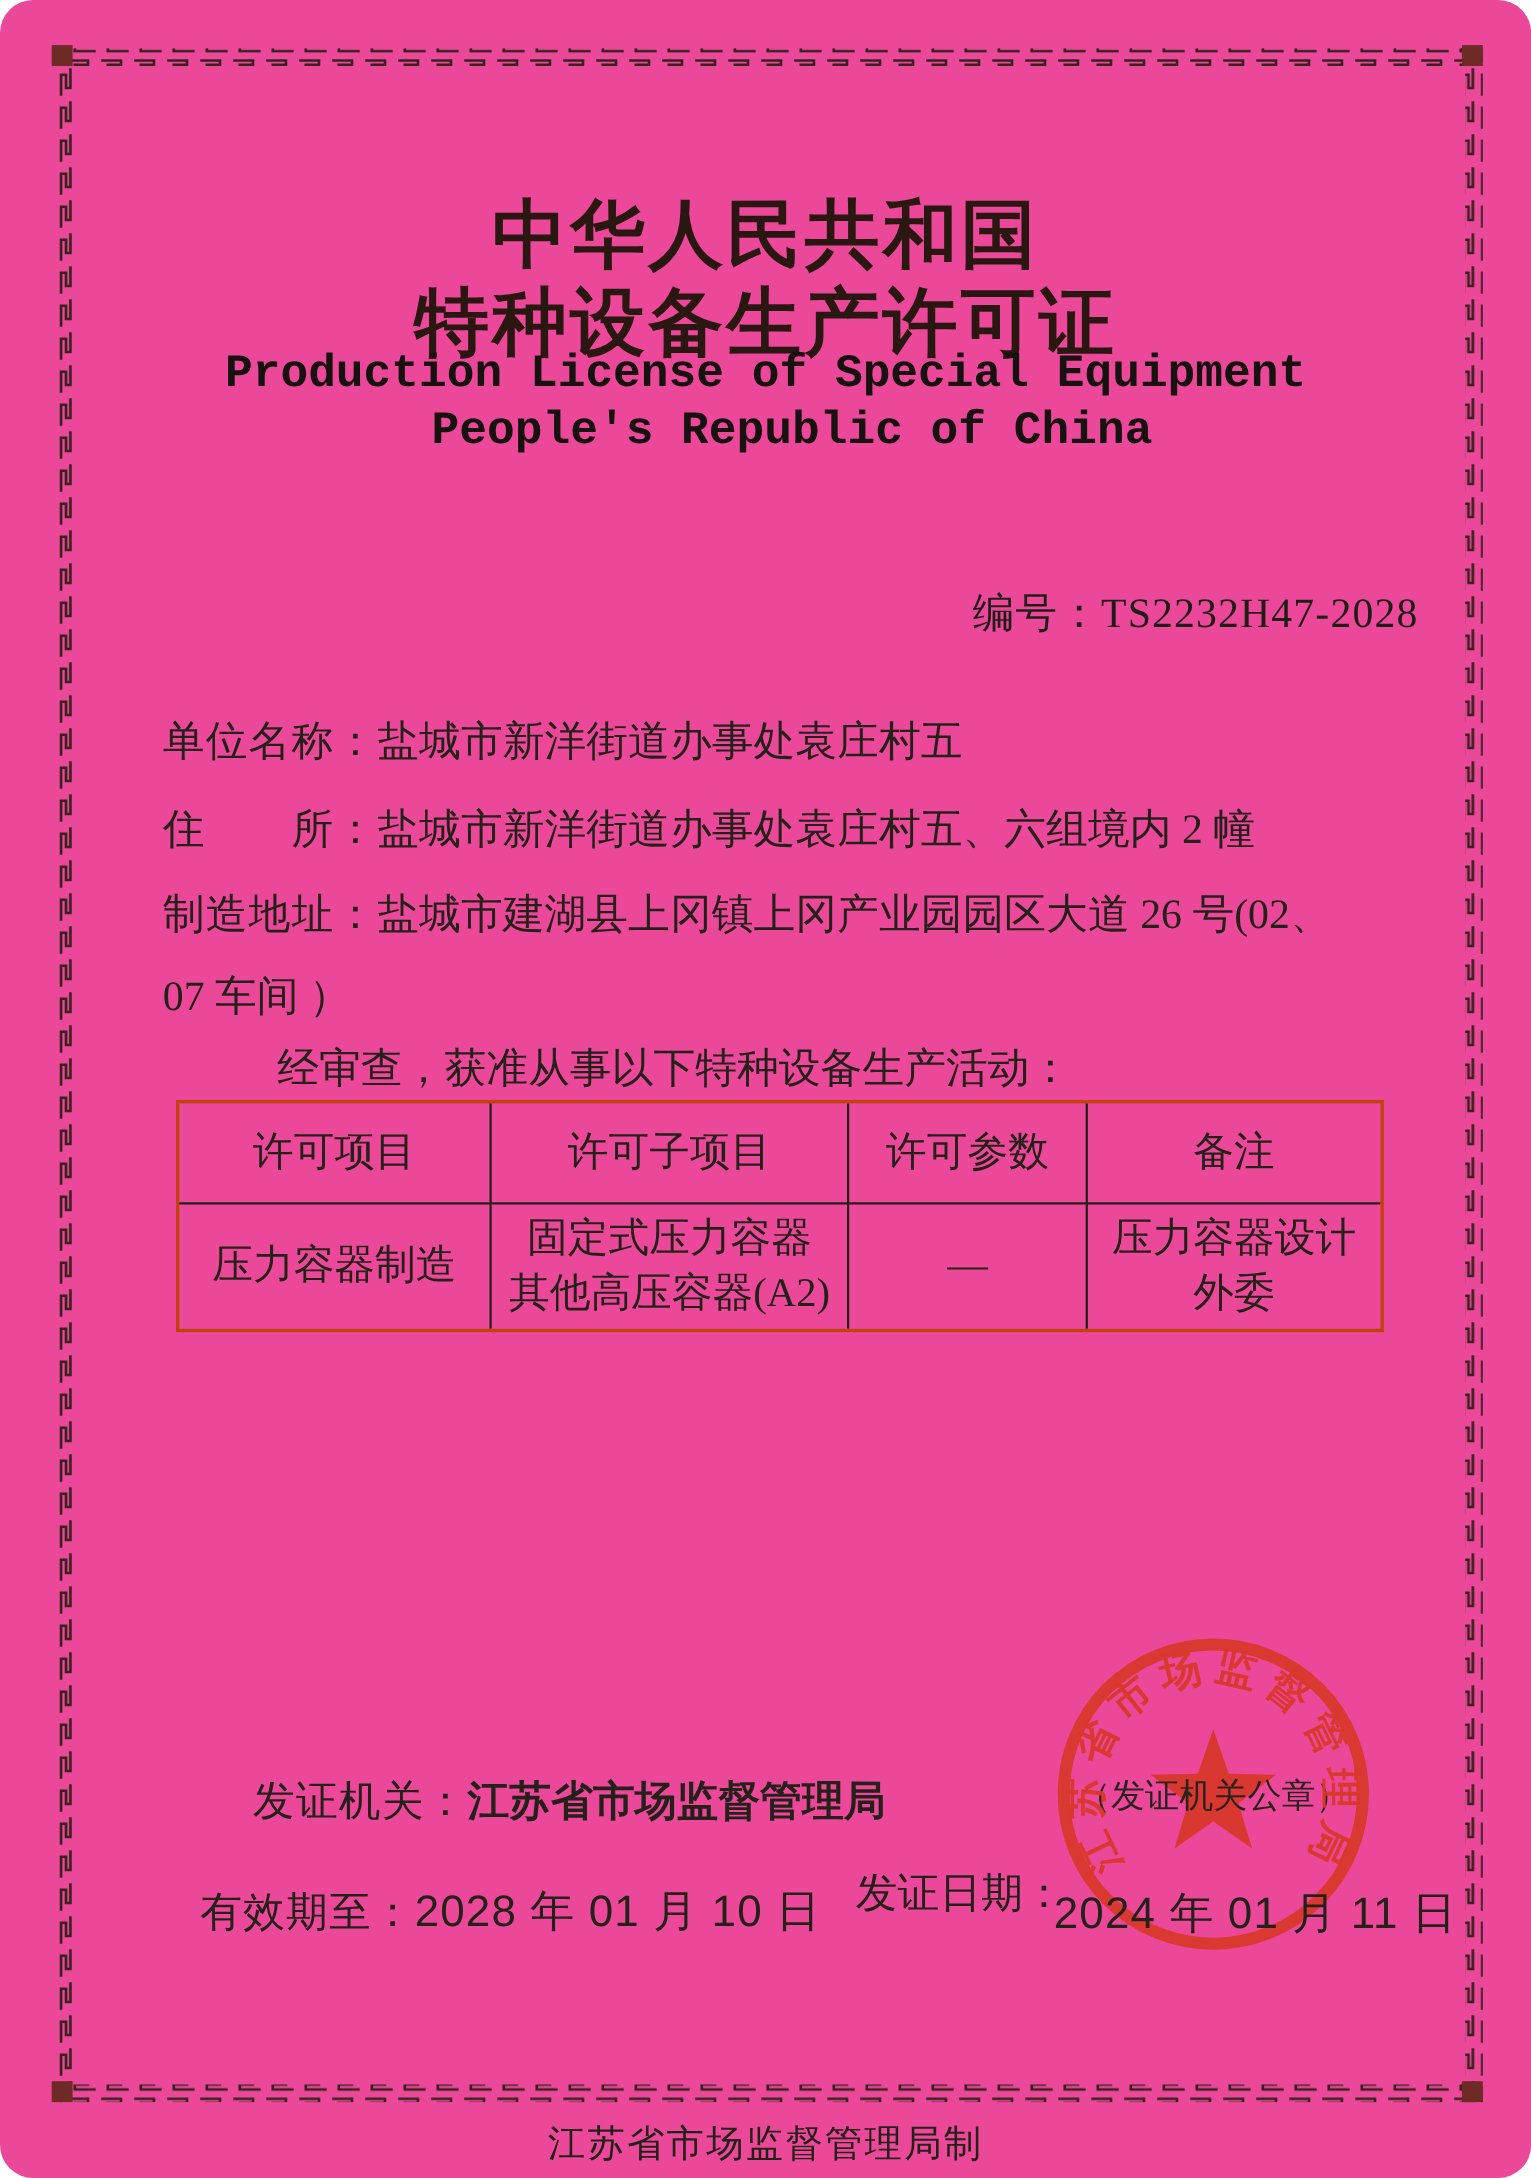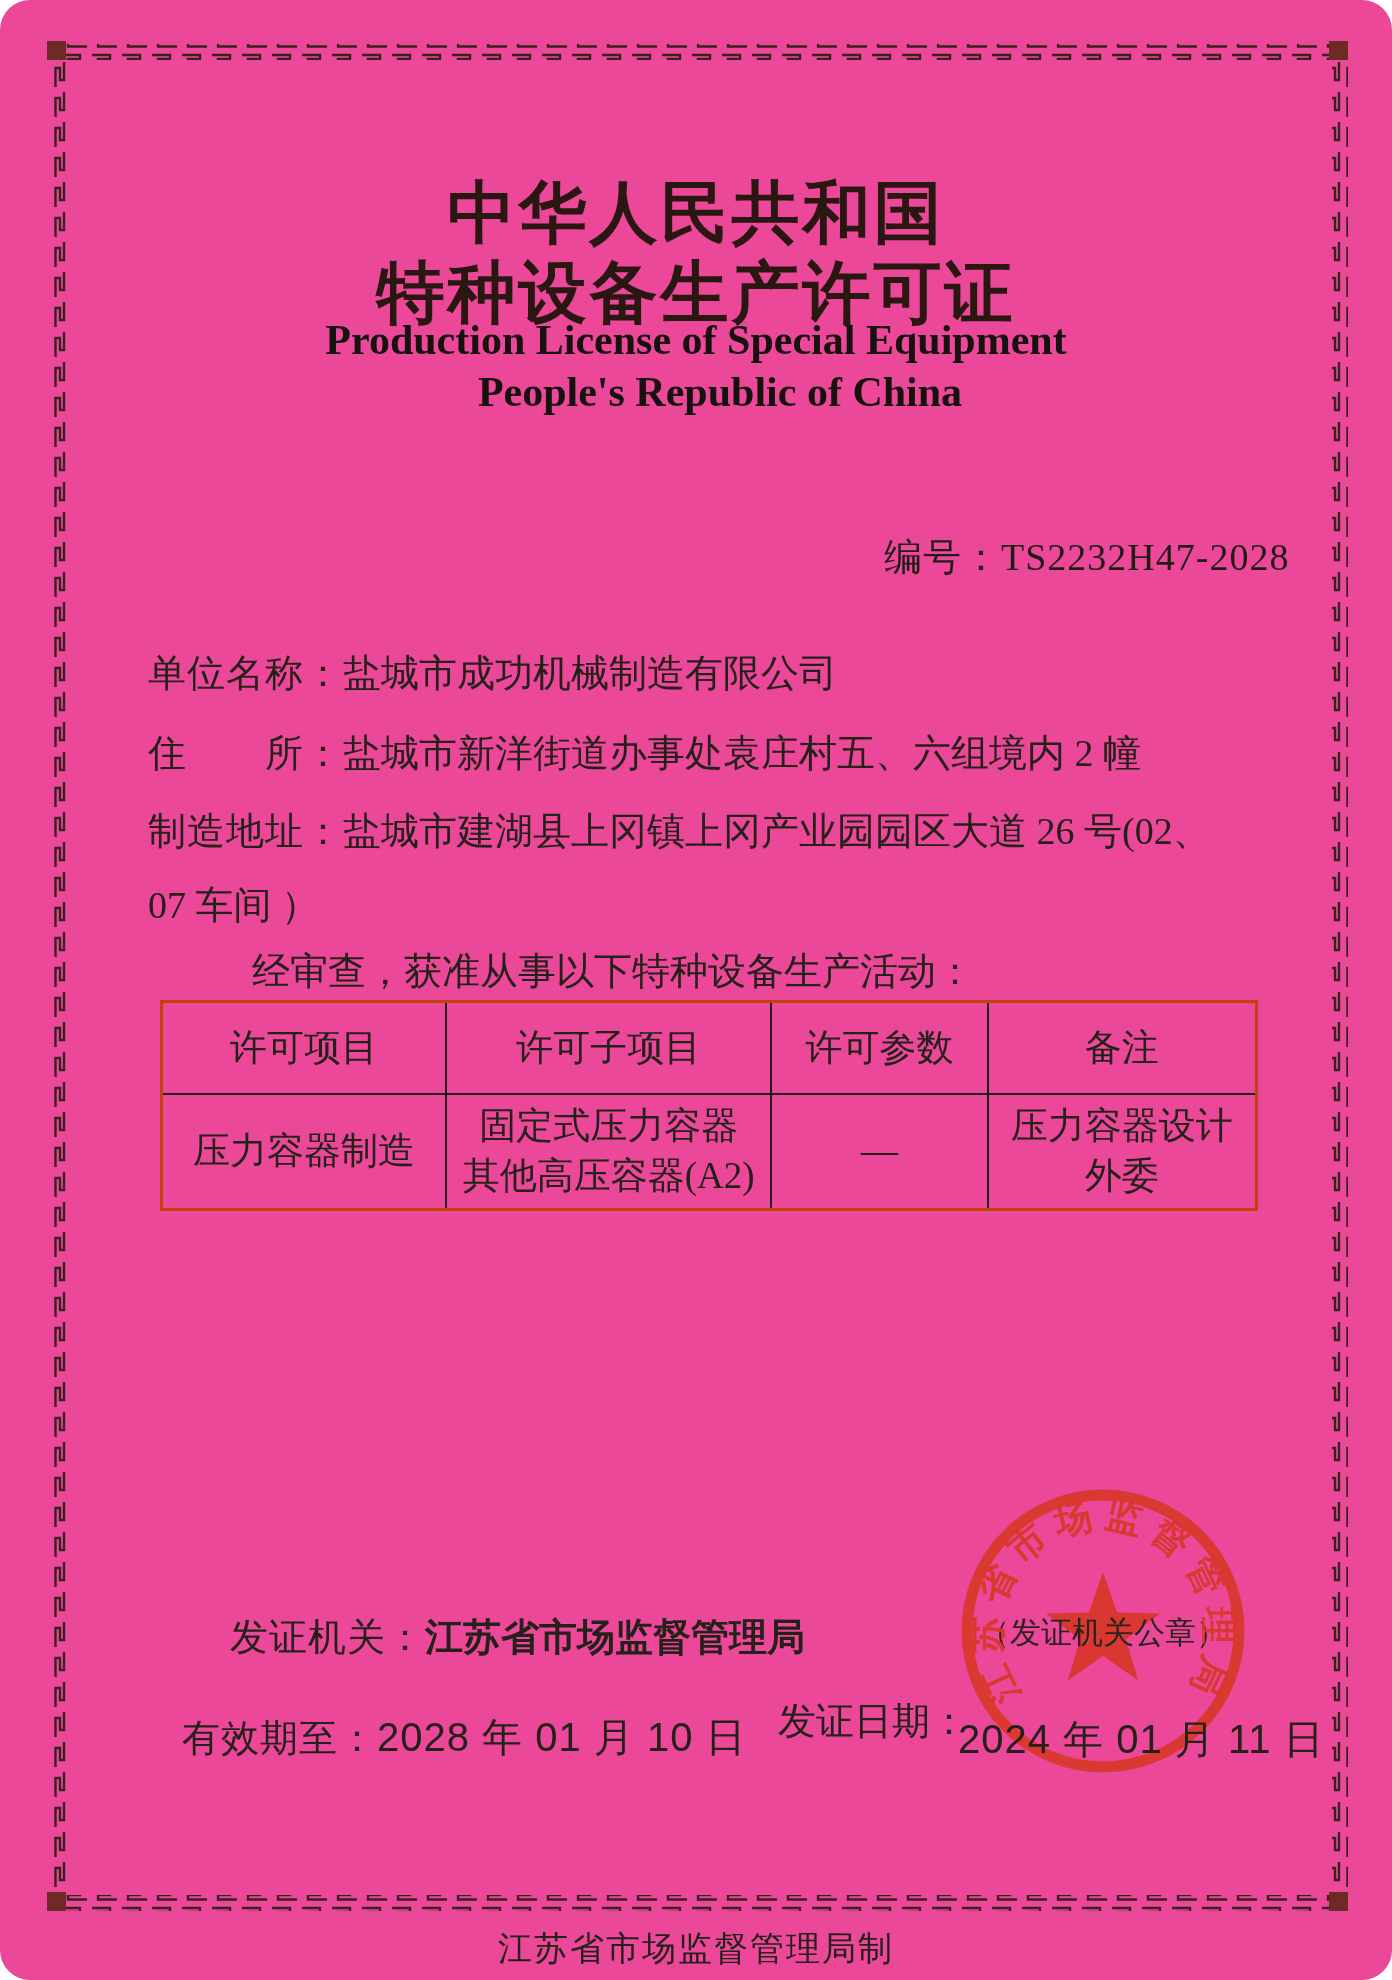--- a/index.html
+++ b/index.html
@@ -1,21 +1,21 @@
 <!DOCTYPE html>
 <html><head>
 <meta charset="utf-8">
 <style>
   html,body{margin:0;padding:0;background:#ffffff;}
   .page{position:relative;width:1392px;height:1980px;background:#ec4899;overflow:hidden;
         font-family:"Liberation Serif",serif;color:#221c18;border-radius:30px;}
   .abs{position:absolute;}
   .center-line{left:0;width:100%;text-align:center;white-space:nowrap;}
   .title-cn{font-weight:bold;color:#2a1712;font-size:68px;letter-spacing:3px;}
-  .title-en{font-weight:bold;color:#17120f;font-size:42px;letter-spacing:0px;}
+  .title-en{font-weight:bold;color:#17120f;font-size:42px;letter-spacing:0px;font-family:Liberation Mono, monospace;}
   .lic-line{font-size:38px;white-space:nowrap;}
   .lic-value{letter-spacing:1px;}
   .info-line{font-size:38px;white-space:nowrap;color:#26201b;}
   .info-label{letter-spacing:1px;}
   .intro-line{font-size:38px;color:#26201b;white-space:nowrap;}
   table.lic{position:absolute;left:160px;top:1000px;width:1098px;height:208px;
             border-collapse:collapse;table-layout:fixed;}
   table.lic td{border:2.5px solid #201d1a;text-align:center;vertical-align:middle;
                font-size:37px;color:#26201b;white-space:pre-line;line-height:1.35;padding:2px 6px;}
   table.lic{border:3px solid #c2410c;}
@@ -55,21 +55,21 @@
   <div class="abs center-line title-cn" style="top:168px;">中华人民共和国</div>
   <div class="abs center-line title-cn" style="top:248px;">特种设备生产许可证</div>
   <div class="abs center-line title-en" style="top:316px;">Production License of Special Equipment</div>
   <div class="abs center-line title-en" style="top:368px;padding-left:24px;">People's Republic of China</div>
 
   <div class="abs lic-line" style="left:884px;top:532px;">
     <span class="info-label">编号：</span><span class="lic-value">TS2232H47-2028</span>
   </div>
 
   <div class="abs info-line" style="left:148px;top:648px;">
-    <span class="info-label">单位名称：</span><span>盐城市成功机械制造有限公司</span>
+    <span class="info-label">单位名称：</span><span>盐城市新洋街道办事处袁庄村五</span>
   </div>
   <div class="abs info-line" style="left:148px;top:728px;">
     <span class="info-label">住　　所：</span><span>盐城市新洋街道办事处袁庄村五、六组境内 2 幢</span>
   </div>
   <div class="abs info-line" style="left:148px;top:806px;">
     <span class="info-label">制造地址：</span><span>盐城市建湖县上冈镇上冈产业园园区大道 26 号(02、</span>
   </div>
   <div class="abs info-line" style="left:148px;top:880px;">07 车间 ）</div>
 
   <div class="abs intro-line" style="left:252px;top:946px;">经审查，获准从事以下特种设备生产活动：</div>

